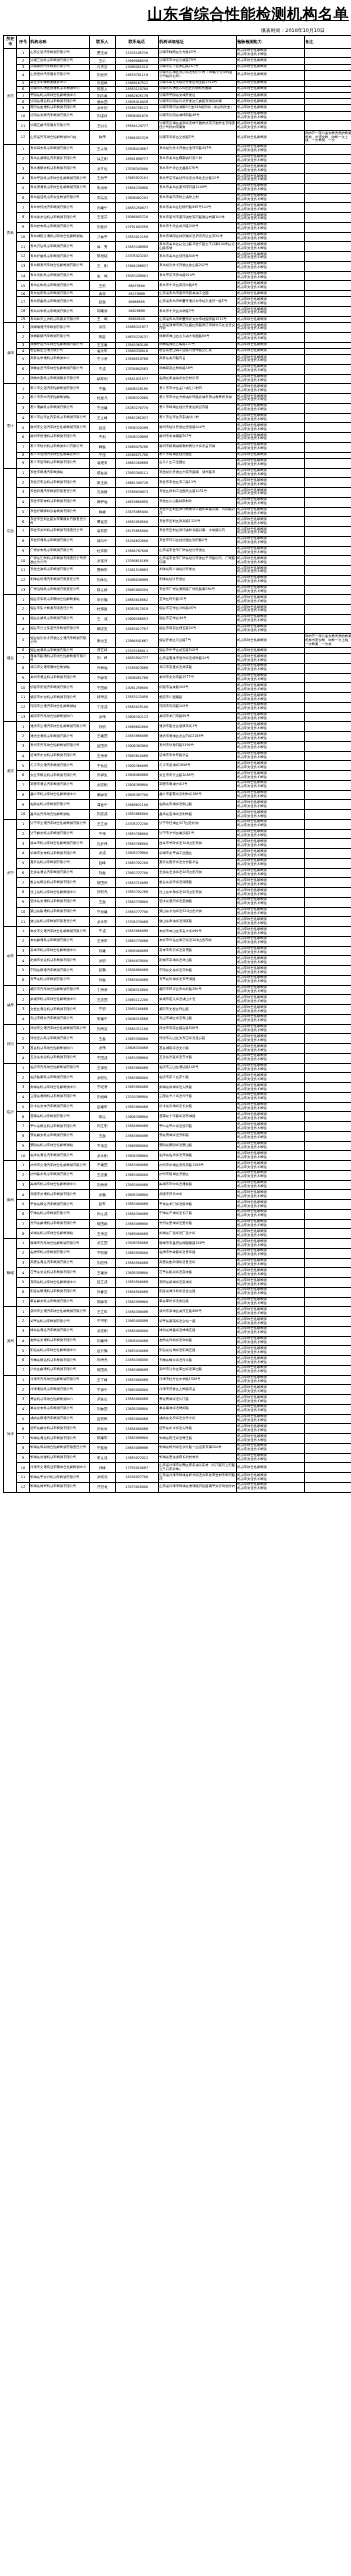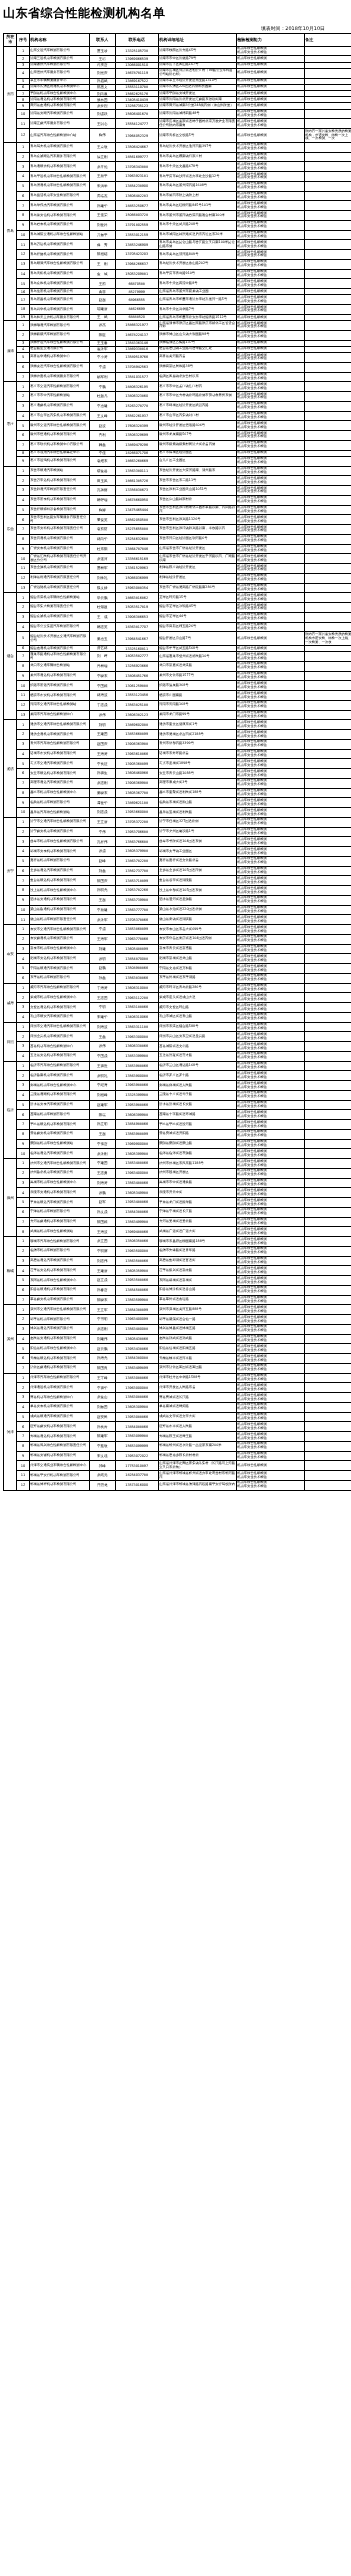--- a/index.html
+++ b/index.html
@@ -3,26 +3,27 @@
 <meta charset="utf-8">
 <style>
   html,body{margin:0;padding:0;background:#ffffff;}
   body{
     font-family:"DejaVu Sans","Liberation Sans",sans-serif;
     color:#000000;
     width:352px;
   }
   .page{width:352px;box-sizing:border-box;padding:0 3.1px 5.2px 3.1px;}
   .doc-title{
-    text-align:left;
-    font-size:12px;
+    text-align:right;
+    font-size:15px;
     font-weight:bold;
     letter-spacing:0.5px;
     padding:4.6px 0 3.1px 0;
     font-family:"DejaVu Sans","Liberation Sans",sans-serif;
+    text-decoration:underline;
   }
   .fill-date{
     text-align:right;
     font-size:4.9px;
     padding:0 24px 2.6px 0;
   }
   table.main{
     border-collapse:collapse;
     width:346px;
     table-layout:fixed;

